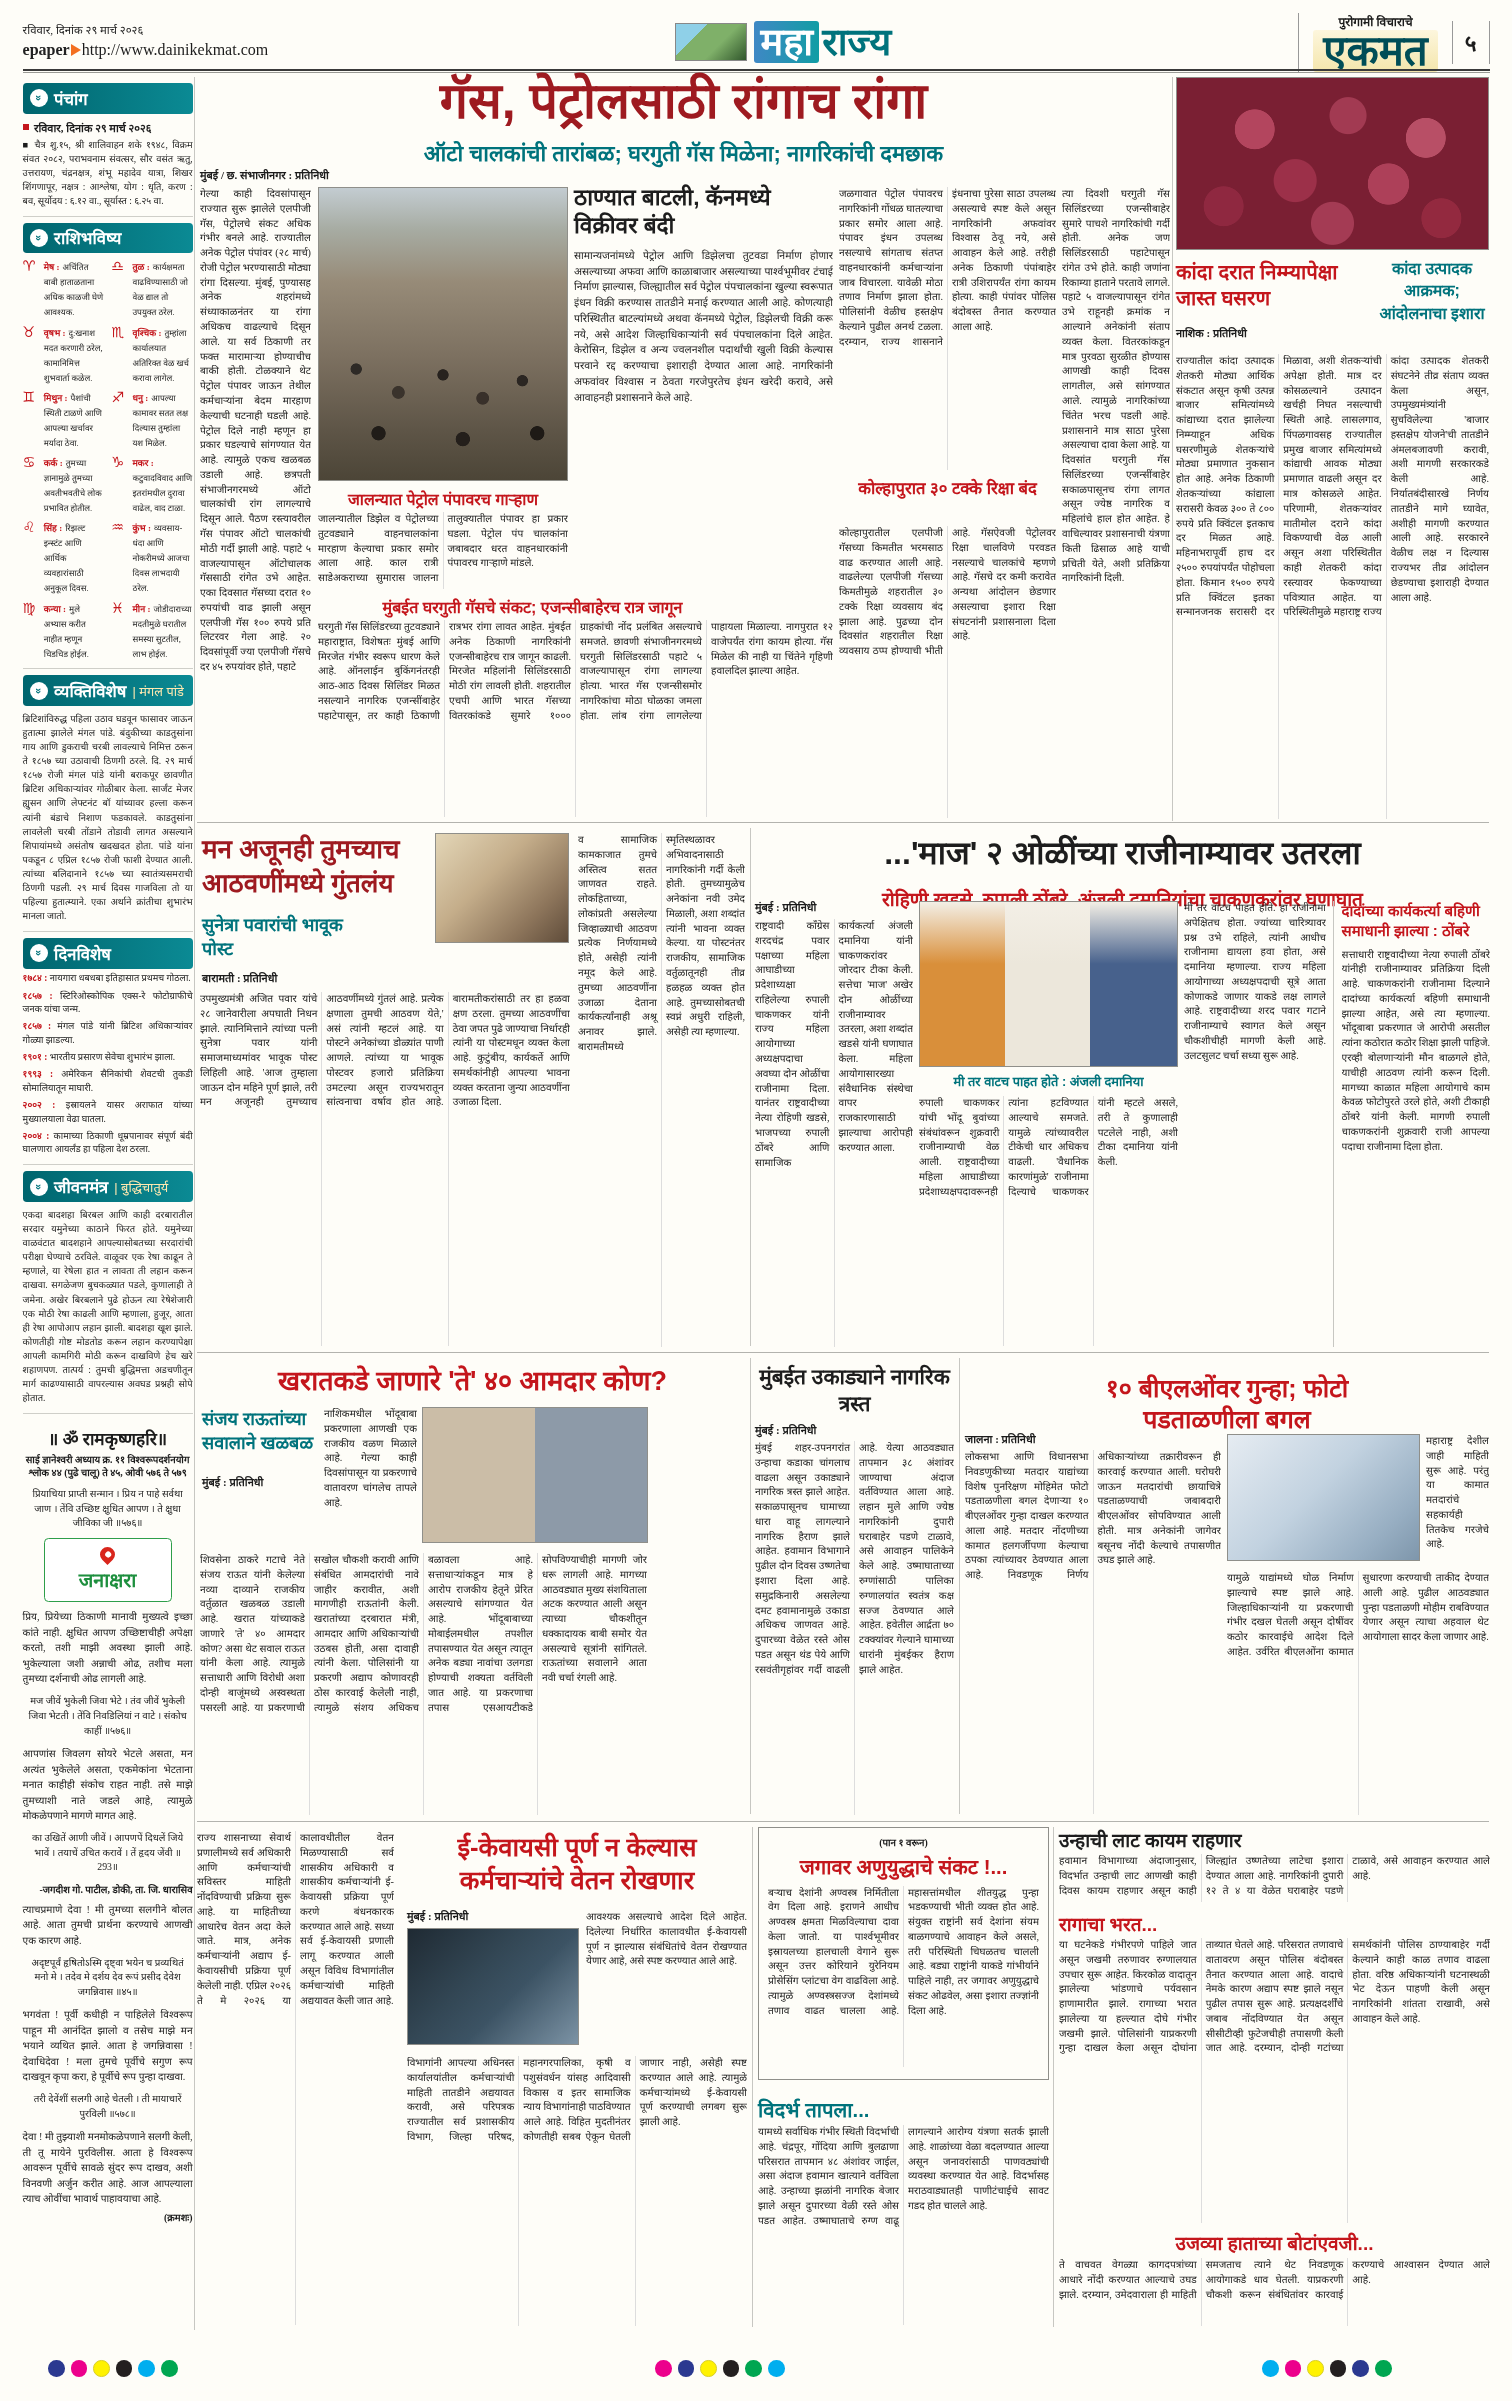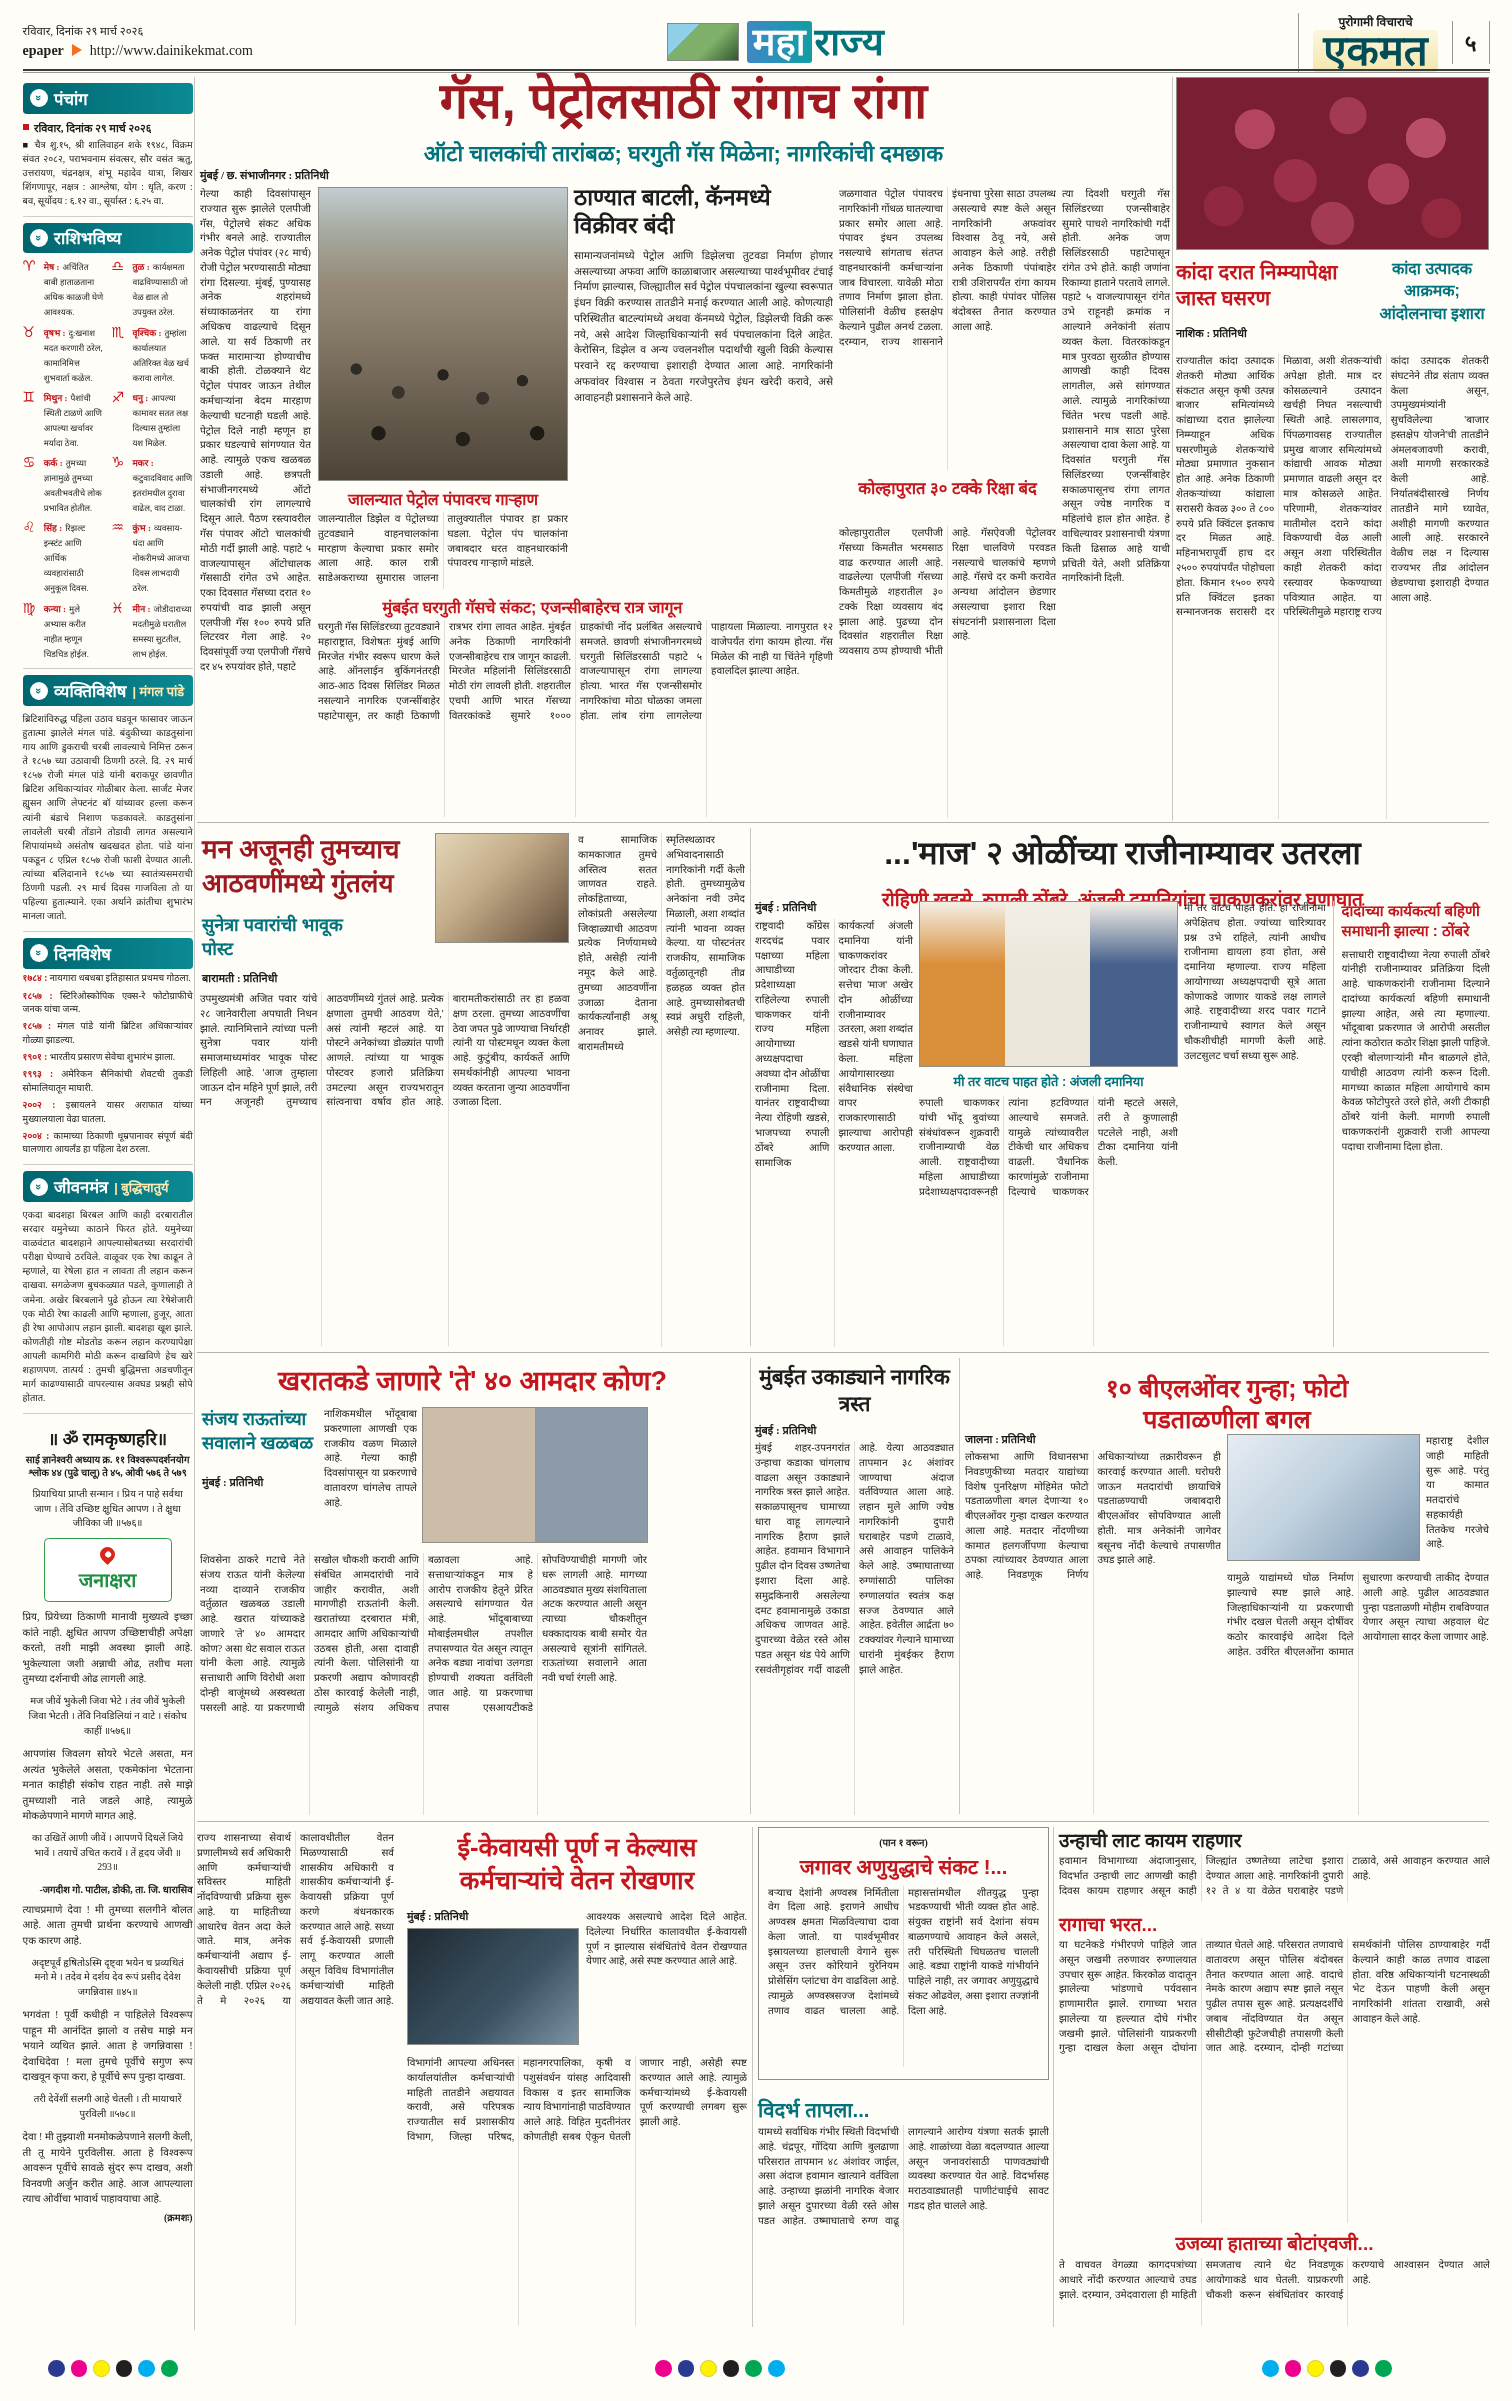--- a/index.html
+++ b/index.html
@@ -19,38 +19,38 @@
 .bh{color:#1d1d1d;font-weight:bold;font-family:"Liberation Sans","DejaVu Sans",sans-serif}
 .byl{font-weight:bold;font-size:11px}
 .vr{position:absolute;width:0.8px;background:#c7c7c2}
 .hr{position:absolute;height:0.8px;background:#b3b3ae}
 .ph{position:absolute;border:0.8px solid #8f8f8a;overflow:hidden}
 
 .hdr{position:absolute;left:22.6px;top:18px;width:1467px;height:48px;display:flex;align-items:center;justify-content:space-between}
 .hdr-rule{position:absolute;left:22.6px;top:69px;width:1467px;height:1.5px;background:#3a3a3a}
 .hdr-rule2{position:absolute;left:22.6px;top:72px;width:1467px;height:0.8px;background:#9a9a95}
 .hdr-left{font-size:11.3px;line-height:1.5}
-.epaper{display:flex;align-items:center;gap:8px;font-size:14px}
+.epaper{display:flex;align-items:center;gap:1px;font-size:16px}
 .epaper b{color:#222}
 .tri{display:inline-block;width:0;height:0;border-top:6px solid transparent;border-bottom:6px solid transparent;border-left:10.5px solid #f36f21}
 .masthead{display:flex;align-items:center;gap:7.5px}
 .mast-chip{width:72px;height:38px;border:0.8px solid #888;background:linear-gradient(135deg,#8fd0e8 0 30%,#7fb069 30% 60%,#31572c 100%)}
 .mast-word{font-size:38px;font-weight:bold;font-family:"Liberation Sans","DejaVu Sans",sans-serif;line-height:1}
 .mast-maha{color:#fff;background:linear-gradient(90deg,#3f88c5,#119da4);padding:0 6px;border-radius:3px}
 .mast-rajya{color:#00737c;margin-left:3px}
 .hdr-right{display:flex;align-items:center;gap:13.6px}
 .brand-box{text-align:center;border-left:0.8px solid #999;padding-left:13.6px}
 .brand-tag{font-size:12px;font-weight:bold}
 .brand{font-size:42px;line-height:1;color:#004d57;font-weight:bold;font-family:"Liberation Sans","DejaVu Sans",sans-serif;background:linear-gradient(180deg,#fdf6dd,#f4e6ac);padding:0 10.5px;border-radius:3px}
 .pageno{font-size:22.6px;font-weight:bold;border-left:0.8px solid #999;border-right:0.8px solid #999;padding:6px 12px}
 
 .sidebar{position:absolute;left:22.6px;top:77px;width:170px;height:2253px}
 .sec{padding:6px 0 7.5px;border-bottom:0.8px solid #cfcfc9}
 .sec-bar{display:flex;align-items:center;gap:6px;background:linear-gradient(90deg,#00656e,#0b8a94);color:#fff;font-weight:bold;font-size:16.6px;padding:3.8px 7.5px;border-radius:3.8px;font-family:"Liberation Sans","DejaVu Sans",sans-serif}
-.sec-bar .sub{font-size:12.8px;color:#ffe9b0;font-weight:bold}
+.sec-bar .sub{font-size:12.8px;color:#ffe9b0;font-weight:normal}
 .chev-ic{width:18px;height:18px;min-width:18px;border-radius:50%;background:#fff;color:#00737c;display:flex;align-items:center;justify-content:center;font-size:10.5px}
 .chev-ic i{font-style:normal;display:inline-block;transform:rotate(90deg);font-weight:bold}
 .pan-date{display:flex;align-items:center;gap:4.5px;font-weight:bold;font-size:11px;margin:6px 0 3px}
 .bullet-red{width:6.8px;height:6.8px;background:#c4161c;display:inline-block}
 .small-body{font-size:9.4px;line-height:1.5;text-align:justify}
 .rashi-grid{display:grid;grid-template-columns:1fr 1fr;gap:5.3px 7.5px;margin-top:6px}
 .rashi-it{display:flex;gap:4.5px}
 .zod{font-family:"DejaVu Sans",sans-serif;color:#c4161c;font-size:14.3px;line-height:1.1;min-width:16.6px}
 .rashi-it .nm{color:#c4161c;font-weight:bold;font-size:9px}
 .rashi-it .tx{font-size:8.5px;line-height:1.35;text-align:justify}

